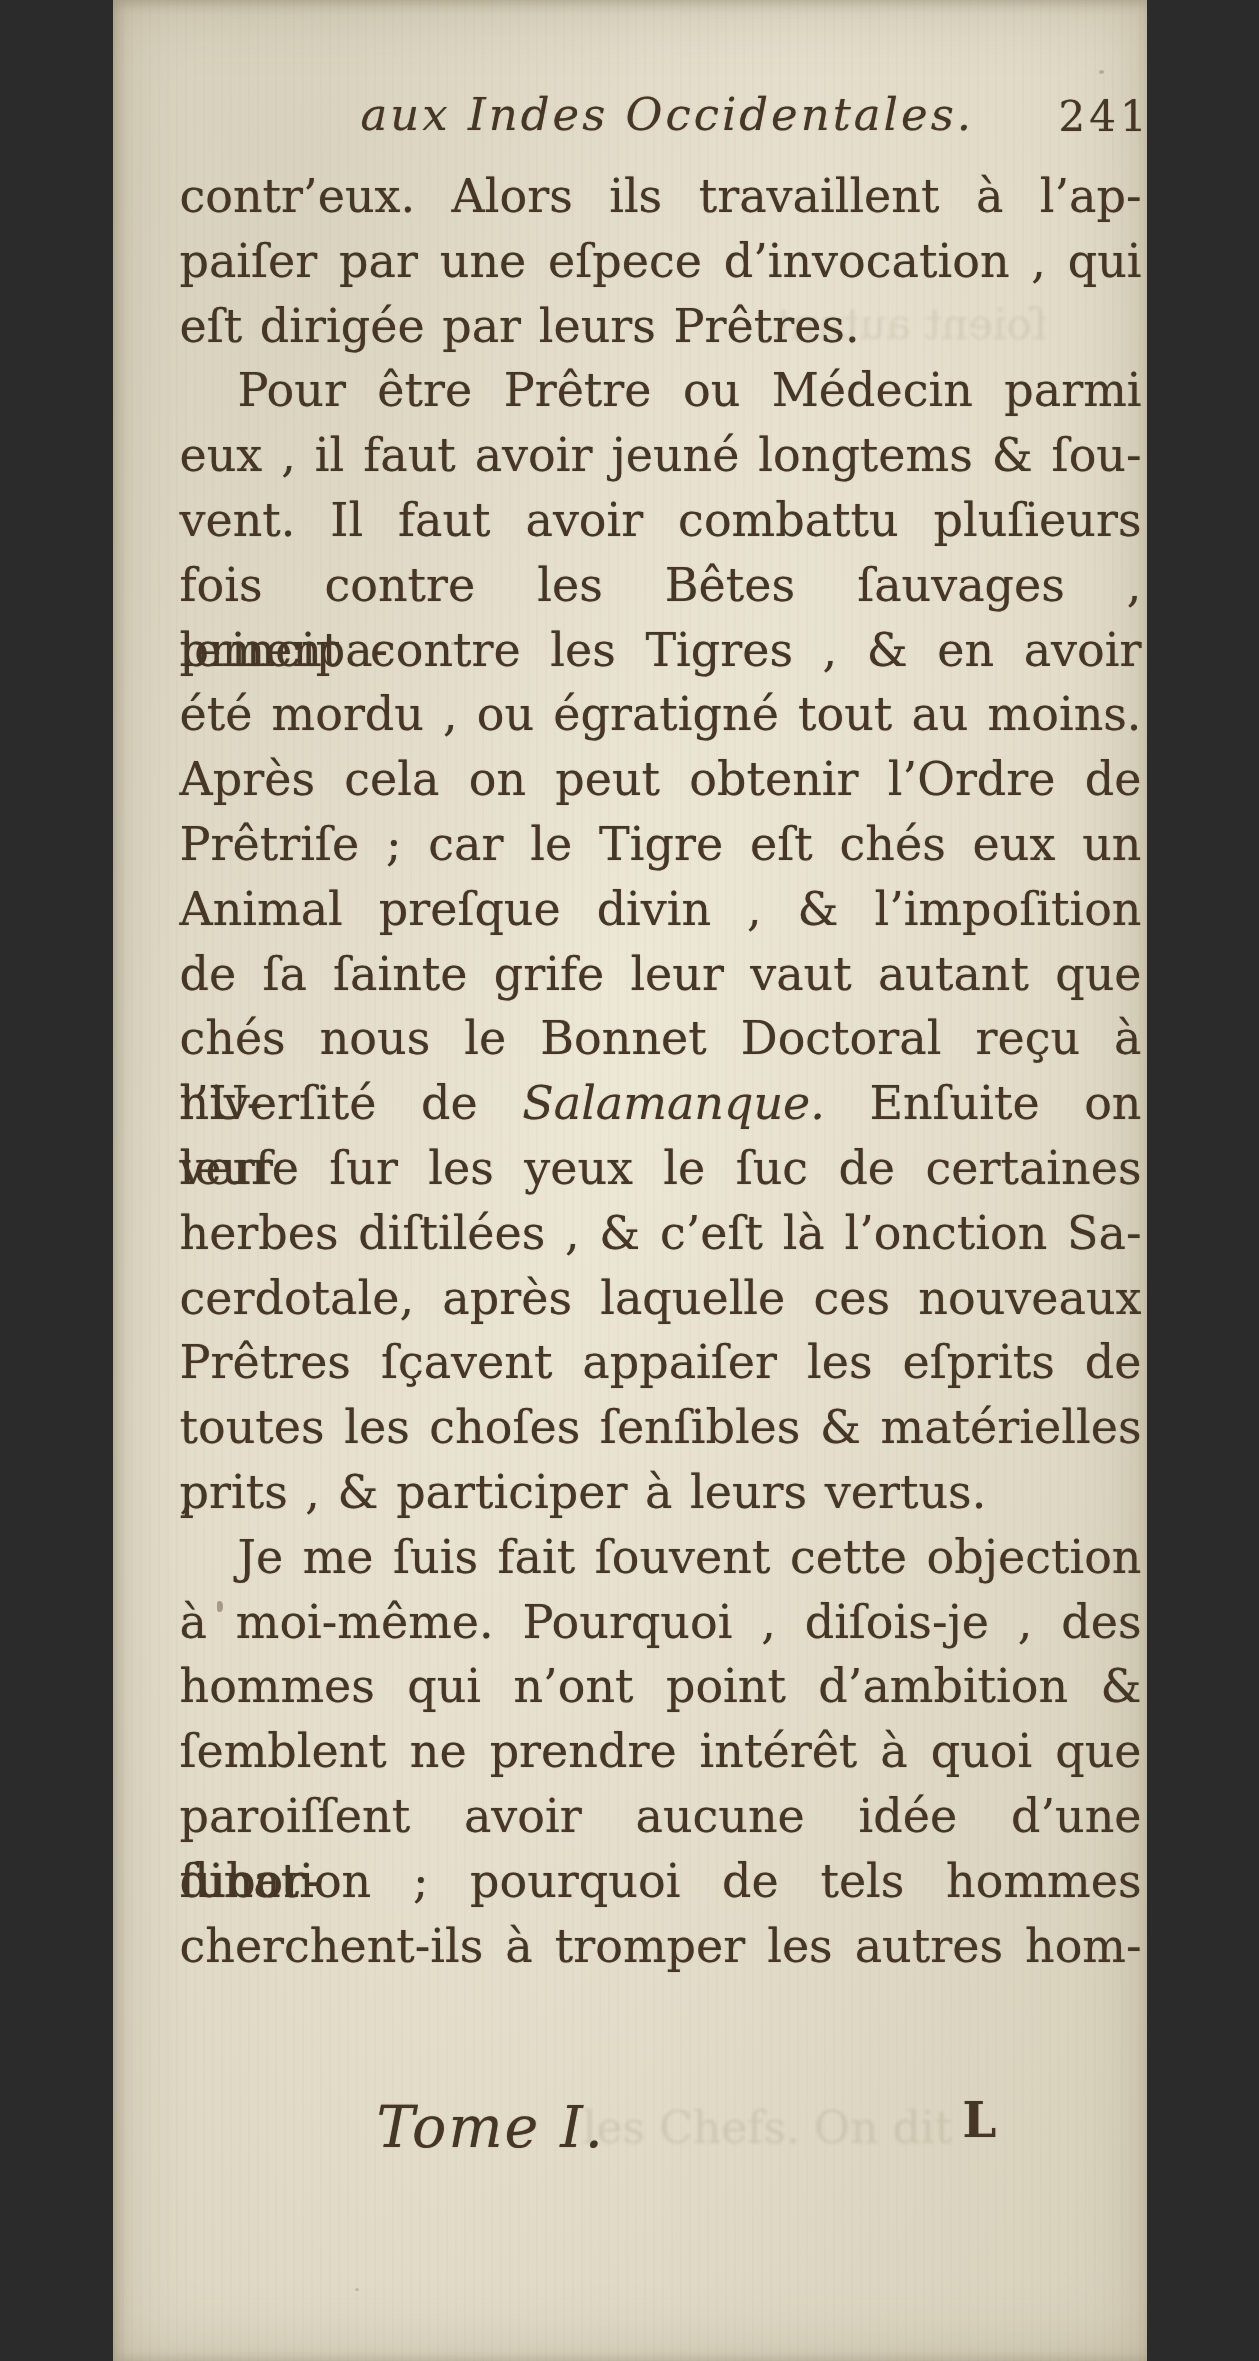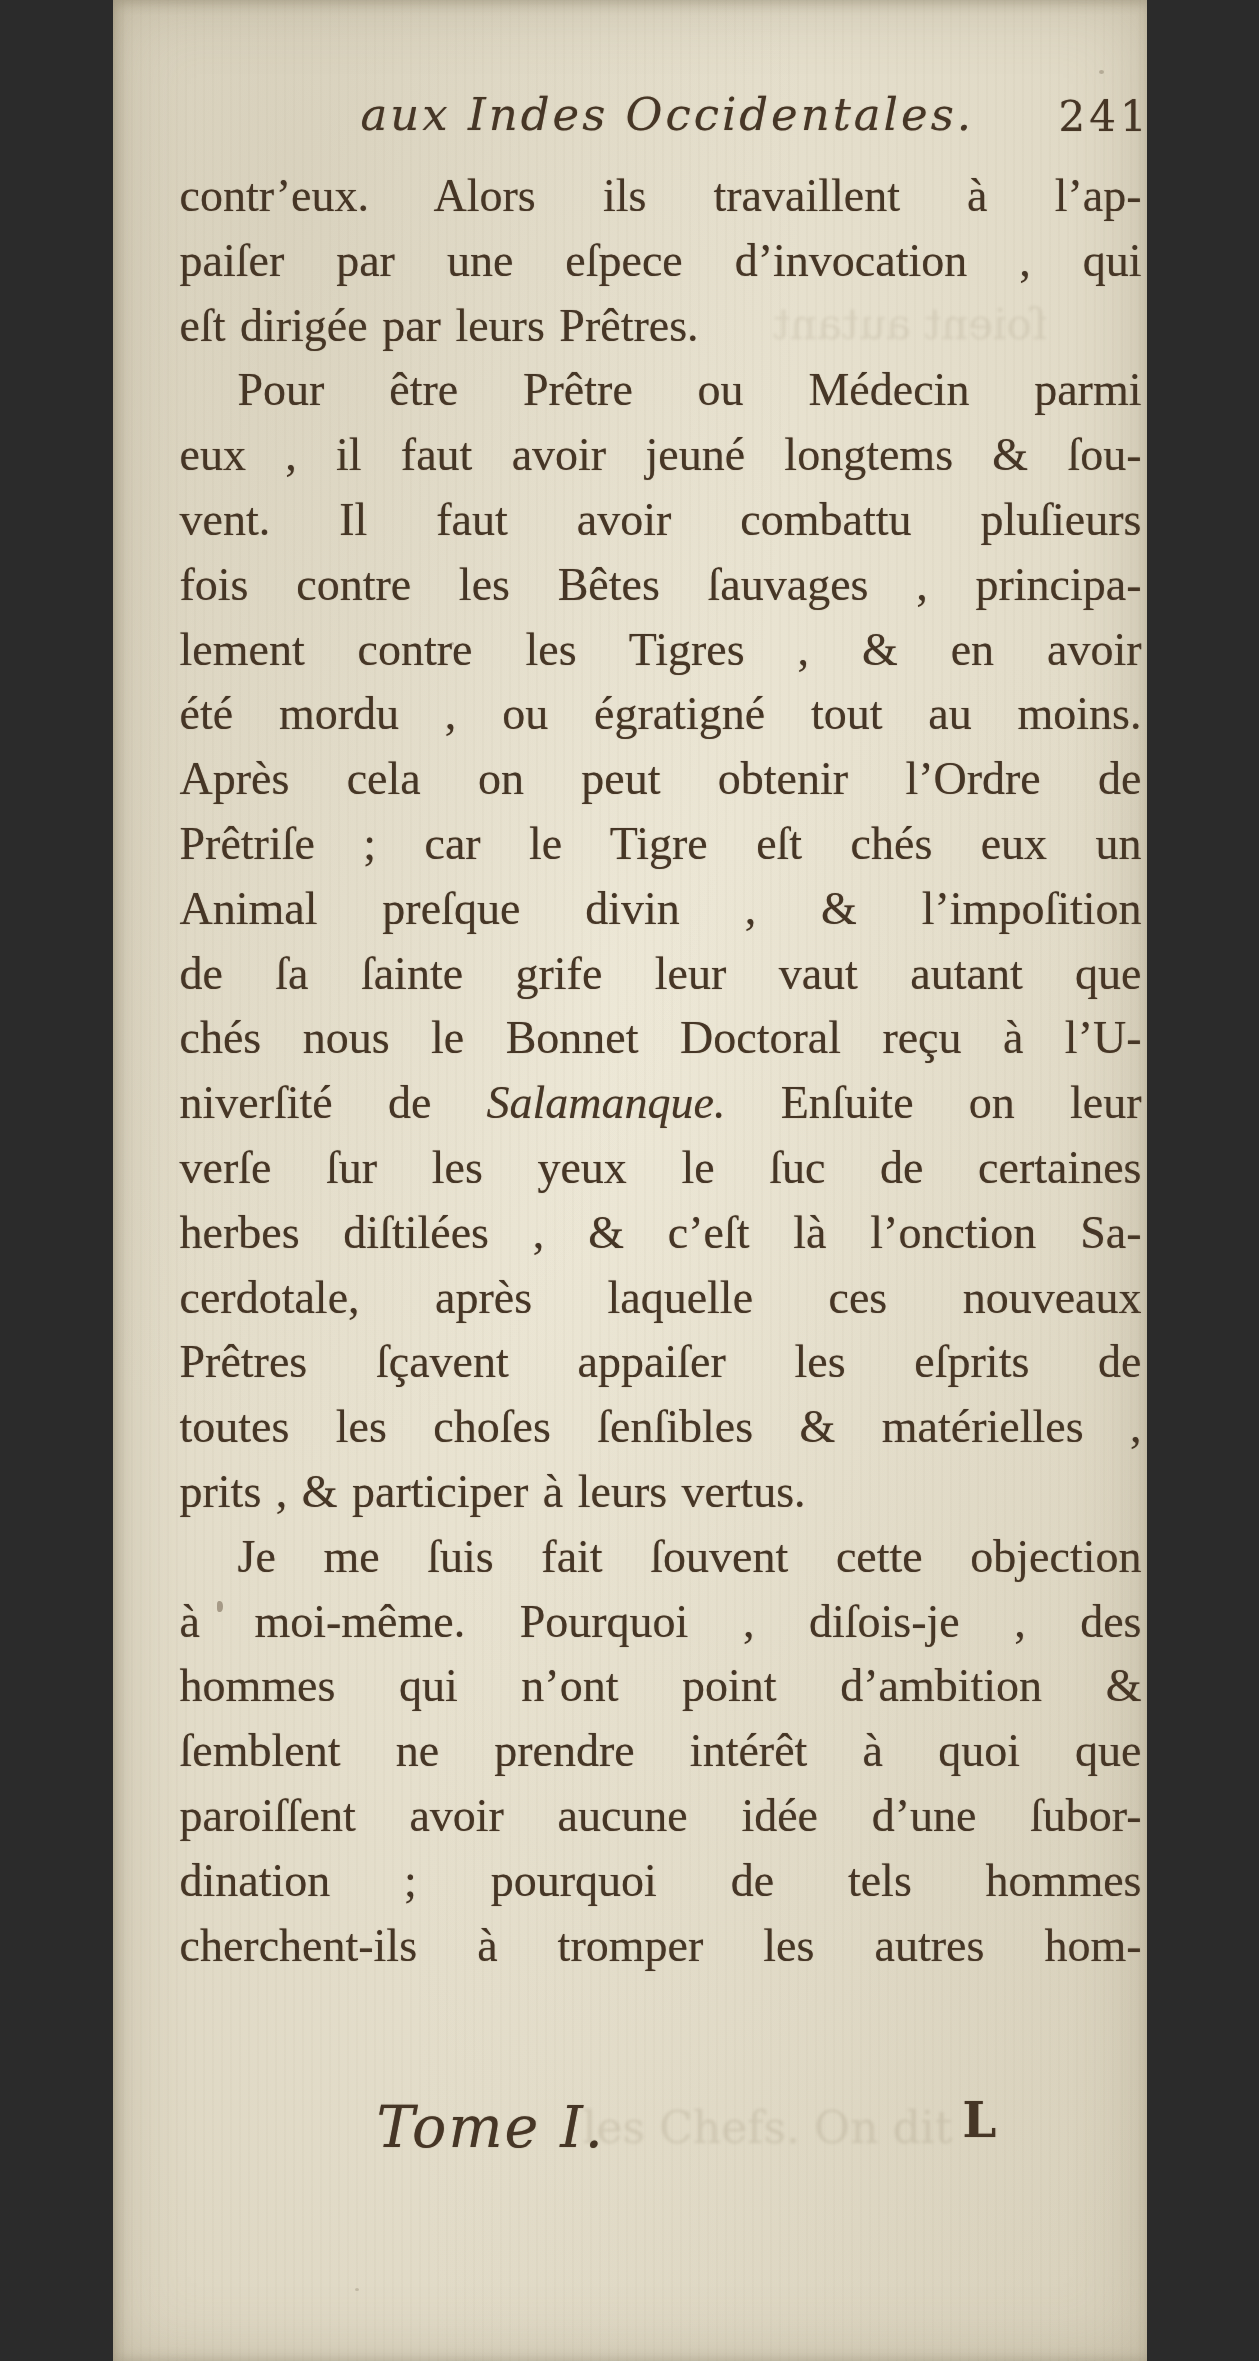--- a/index.html
+++ b/index.html
@@ -56,21 +56,20 @@
   }
   .line {
     height: 64.8px;
     line-height: 64.8px;
     font-size: 46px;
     word-spacing: 3px;
     white-space: normal;
     text-align: justify;
     text-align-last: justify;
     text-shadow: 0 0 1px rgba(70,50,30,0.55);
-    font-family: Liberation Serif, serif;
   }
   .line.no-just {
     text-align: center;
     text-align-last: left;
   }
   .line.indent { text-indent: 58px; }
   .it { font-style: italic; }
 
   
   .volume-label {

